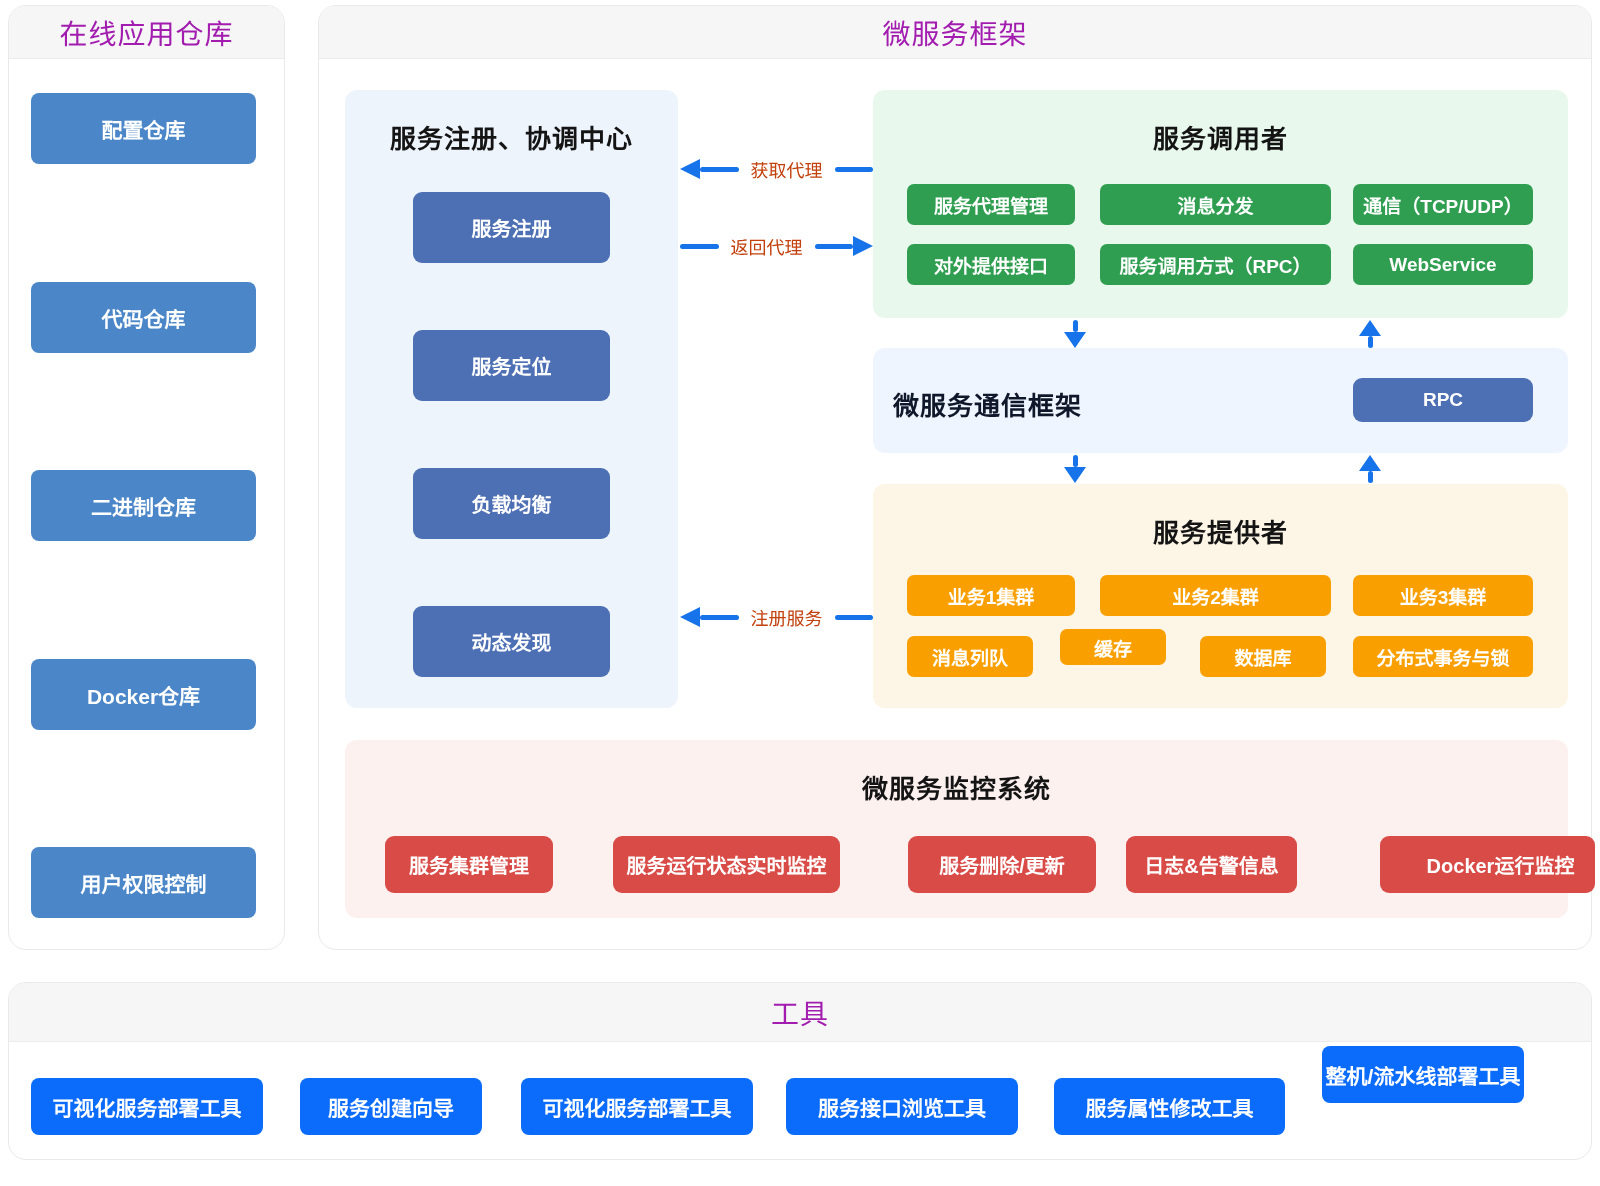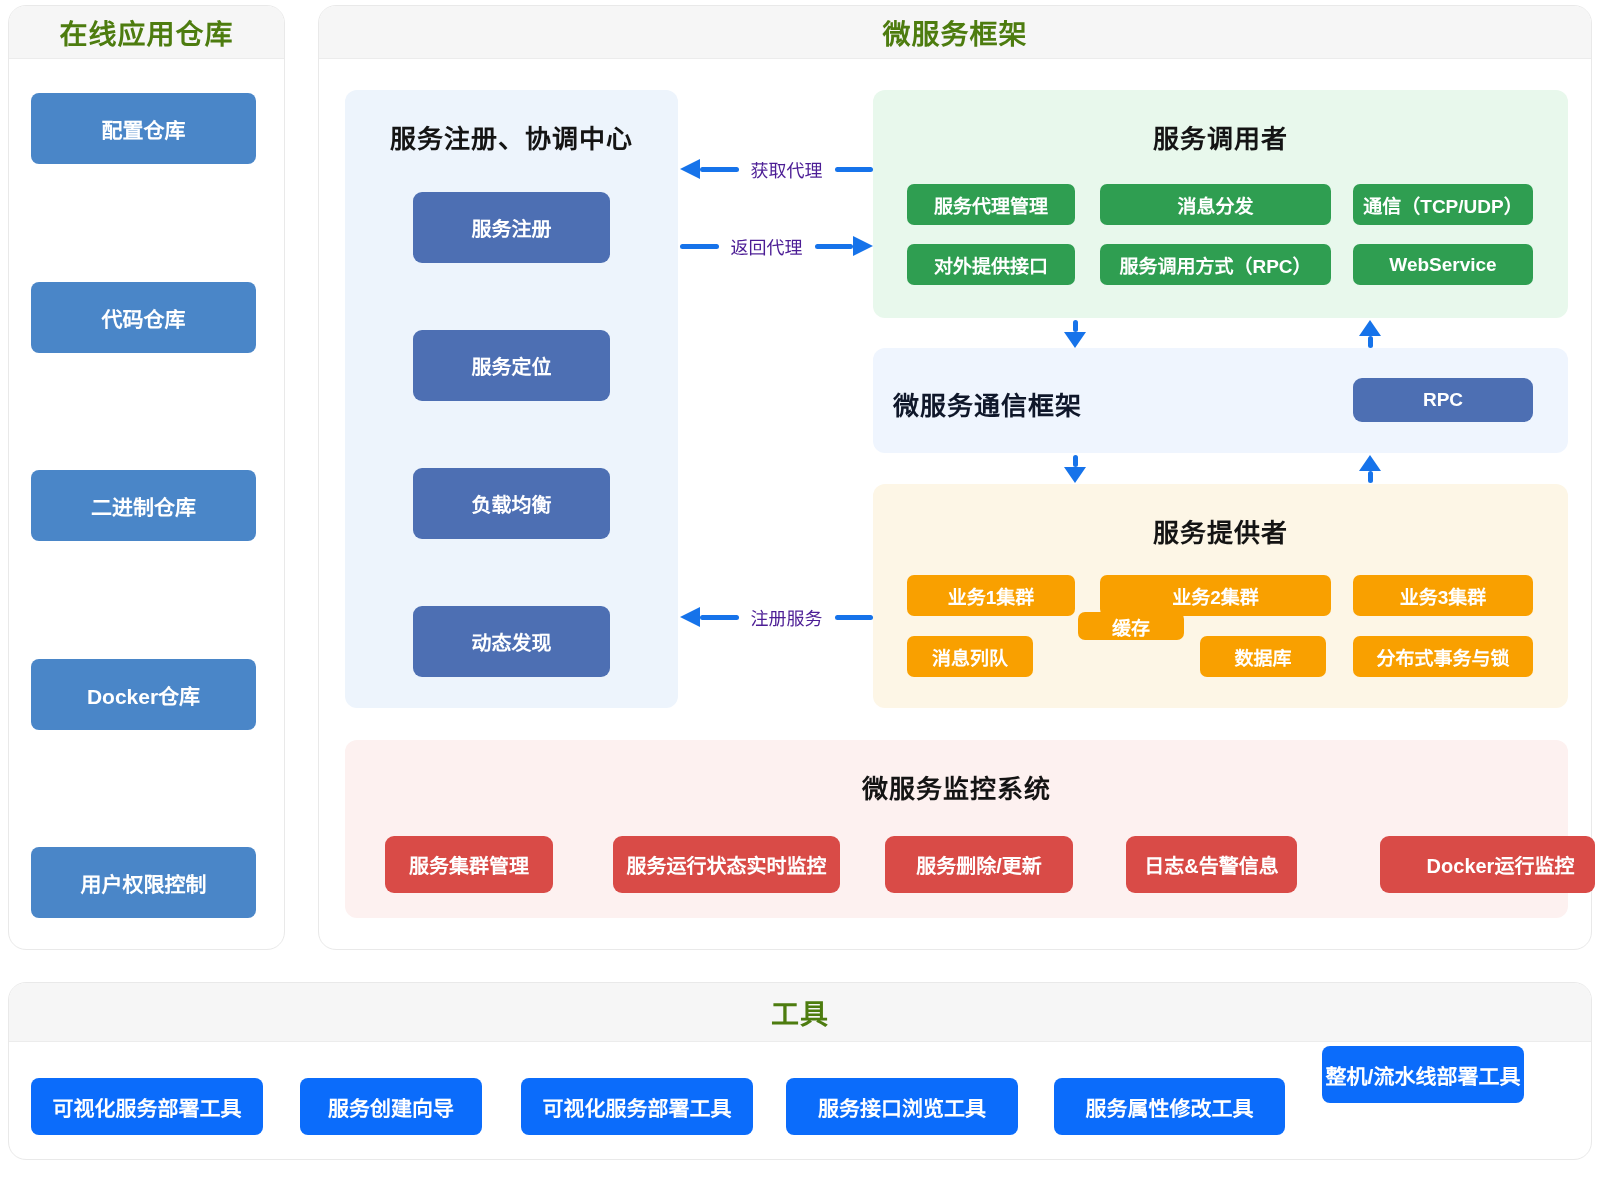--- a/index.html
+++ b/index.html
@@ -1,40 +1,40 @@
 <!DOCTYPE html>
 <html lang="zh-CN"><head>
 <meta charset="utf-8">
 <style>
   html,body{margin:0;padding:0;background:#ffffff;}
   .page{position:relative;width:1600px;height:1186px;background:#ffffff;overflow:hidden;
         font-family:"Liberation Sans","DejaVu Sans",sans-serif;}
   .card{position:absolute;background:#ffffff;border:1px solid #e9e9e9;border-radius:18px;box-sizing:border-box;}
   .card-header{position:absolute;left:0;right:0;top:0;background:#f6f6f6;border-bottom:1px solid #ececec;
                border-radius:17px 17px 0 0;display:flex;align-items:center;justify-content:center;}
-  .card-title{font-size:28px;font-weight:700;color:#4d7c0f;letter-spacing:1px;}
+  .card-title{font-size:28px;font-weight:400;color:#a21caf;letter-spacing:1px;}
   .panel{position:absolute;border-radius:12px;box-sizing:border-box;}
   .panel-title{position:absolute;left:0;width:100%;text-align:center;font-size:26px;font-weight:700;color:#141414;letter-spacing:1px;}
   .comm-title{position:absolute;font-size:26px;font-weight:700;color:#0f172a;letter-spacing:1px;}
   .box{position:absolute;display:flex;align-items:center;justify-content:center;color:#ffffff;
        font-weight:600;box-sizing:border-box;text-align:center;white-space:nowrap;}
   .repo{background:#4a86c8;border-radius:8px;font-size:21px;}
   .reg{background:#4d6fb3;border-radius:9px;font-size:20px;}
   .green{background:#2f9e51;border-radius:7px;font-size:19px;}
   .orange{background:#f9a000;border-radius:7px;font-size:19px;}
   .red{background:#d94b47;border-radius:9px;font-size:20px;}
   .tool{background:#0b6cfb;border-radius:8px;font-size:21px;}
   .bg-registry{background:#edf4fc;}
   .bg-consumer{background:#e8f8ec;}
   .bg-comm{background:#eff5fe;}
   .bg-provider{background:#fdf6e6;}
   .bg-monitor{background:#fdf1f0;}
   .harrow{position:absolute;display:flex;align-items:center;}
   .seg{flex:1;height:5px;background:#1673ea;border-radius:3px;}
-  .alabel{font-size:18px;color:#4c1d95;padding:0 12px;white-space:nowrap;}
+  .alabel{font-size:18px;color:#c2410c;padding:0 12px;white-space:nowrap;}
   .tri-left{width:0;height:0;border-top:10px solid transparent;border-bottom:10px solid transparent;border-right:20px solid #1673ea;}
   .tri-right{width:0;height:0;border-top:10px solid transparent;border-bottom:10px solid transparent;border-left:20px solid #1673ea;}
   .varrow{position:absolute;display:flex;flex-direction:column;align-items:center;width:22px;}
   .vseg{width:5px;flex:1;background:#1673ea;border-radius:3px;}
   .tri-down{width:0;height:0;border-left:11px solid transparent;border-right:11px solid transparent;border-top:16px solid #1673ea;}
   .tri-up{width:0;height:0;border-left:11px solid transparent;border-right:11px solid transparent;border-bottom:16px solid #1673ea;}
 </style>
 </head>
 <body>
 
@@ -76,29 +76,29 @@
   <div class="panel bg-comm" style="left:873px;top:348px;width:695px;height:105px;"></div>
   <div class="comm-title" style="left:893px;top:385px;">微服务通信框架</div>
   <div class="box reg" style="left:1353px;top:378px;width:180px;height:44px;font-size:19px;">RPC</div>
 
   <div class="panel bg-provider" style="left:873px;top:484px;width:695px;height:224px;"></div>
   <div class="panel-title" style="left:873px;top:512px;width:695px;">服务提供者</div>
   <div class="box orange" style="left:907px;top:575px;width:168px;height:41px;">业务1集群</div>
   <div class="box orange" style="left:1100px;top:575px;width:231px;height:41px;">业务2集群</div>
   <div class="box orange" style="left:1353px;top:575px;width:180px;height:41px;">业务3集群</div>
   <div class="box orange" style="left:907px;top:636px;width:126px;height:41px;">消息列队</div>
-  <div class="box orange" style="left:1060px;top:612px;width:106px;height:28px;margin-left:18px;">缓存</div>
+  <div class="box orange" style="left:1060px;top:629px;width:106px;height:36px;">缓存</div>
   <div class="box orange" style="left:1200px;top:636px;width:126px;height:41px;">数据库</div>
   <div class="box orange" style="left:1353px;top:636px;width:180px;height:41px;">分布式事务与锁</div>
 
   <div class="panel bg-monitor" style="left:345px;top:740px;width:1223px;height:178px;"></div>
   <div class="panel-title" style="left:345px;top:768px;width:1223px;">微服务监控系统</div>
   <div class="box red" style="left:385px;top:836px;width:168px;height:57px;">服务集群管理</div>
   <div class="box red" style="left:613px;top:836px;width:227px;height:57px;">服务运行状态实时监控</div>
-  <div class="box red" style="left:885px;top:836px;width:188px;height:57px;">服务删除/更新</div>
+  <div class="box red" style="left:908px;top:836px;width:188px;height:57px;">服务删除/更新</div>
   <div class="box red" style="left:1126px;top:836px;width:171px;height:57px;">日志&amp;告警信息</div>
   <div class="box red" style="left:1380px;top:836px;width:215px;height:57px;padding-left:26px;">Docker运行监控</div>
 
   <div class="harrow" style="left:680px;top:159px;width:193px;height:20px;">
     <span class="tri-left"></span>
     <span class="seg"></span>
     <span class="alabel">获取代理</span>
     <span class="seg"></span>
   </div>
   <div class="harrow" style="left:680px;top:236px;width:193px;height:20px;">

